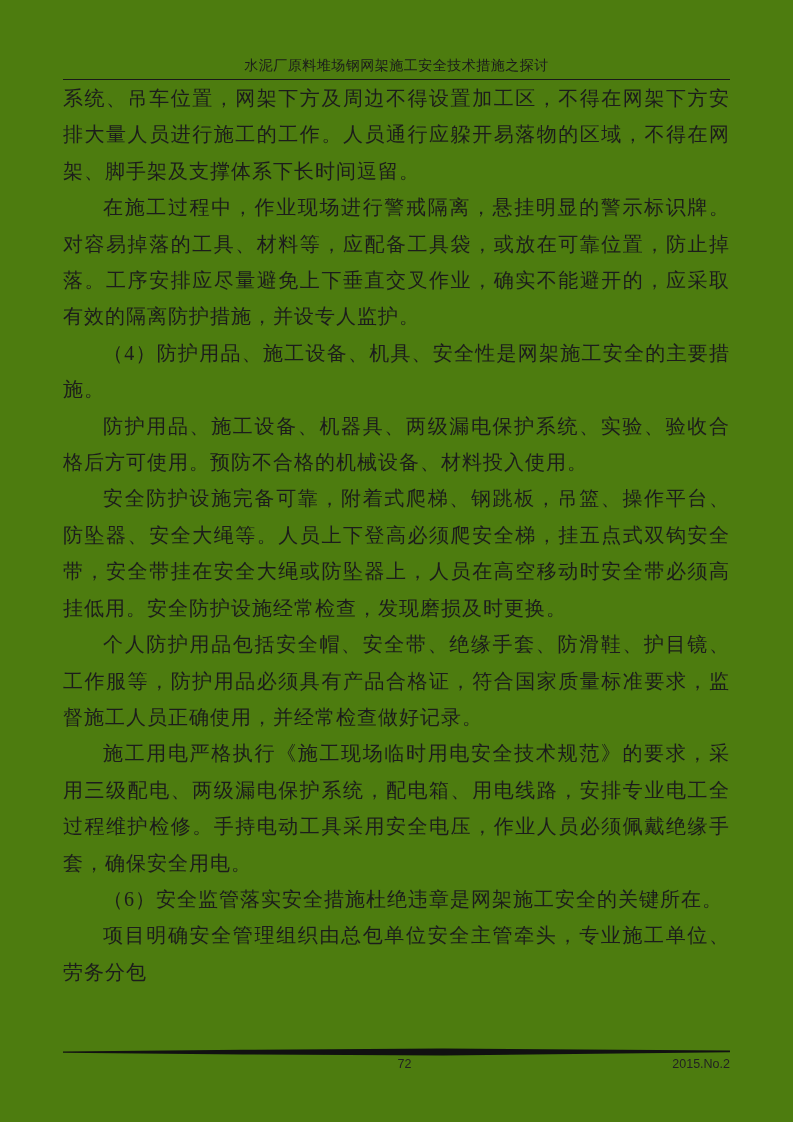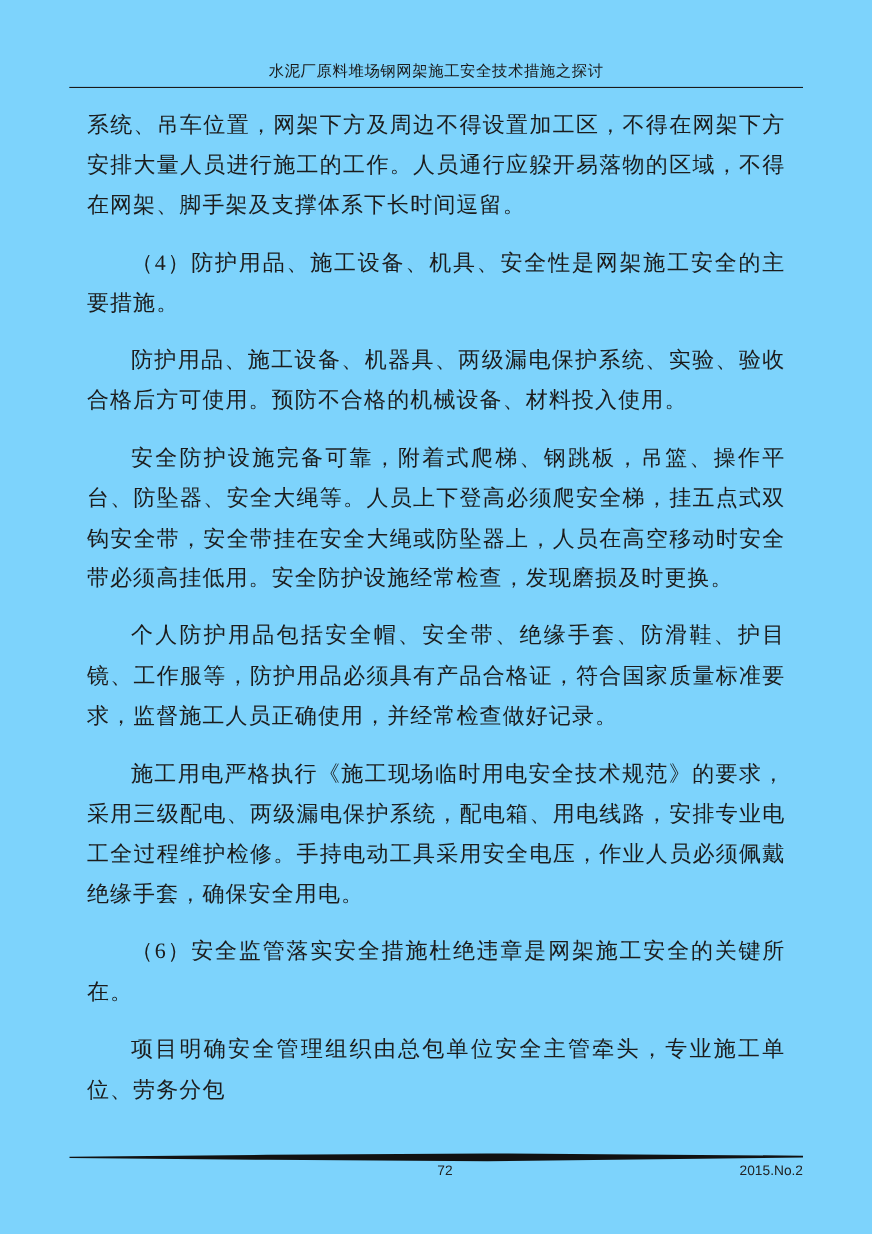--- a/index.html
+++ b/index.html
@@ -5,21 +5,21 @@
   html, body {
     margin: 0;
     padding: 0;
     background: #e8e8e8;
   }
   .page {
     position: relative;
     width: 793px;
     height: 1122px;
     margin: 0 auto;
-    background: #7dd3fc;
+    background: #4d7c0f;
     color: #1b1b1b;
     overflow: hidden;
     font-family: "Liberation Serif", "DejaVu Serif", serif;
   }
   
   .header {
     position: absolute;
     left: 63px;
     right: 63px;
     top: 56px;
@@ -39,21 +39,21 @@
     border-top: 1.6px solid #1a1a1a;
   }
   
   .content {
     position: absolute;
     left: 63px;
     right: 63px;
     top: 80px;
   }
   .content p {
-    margin: 16px;
+    margin: 0;
     font-size: 20px;
     line-height: 36.4px;
     letter-spacing: 1px;
     text-align: justify;
     text-justify: inter-ideograph;
     color: #1c1c1c;
   }
   .content p.indent {
     text-indent: 2em;
   }
@@ -93,20 +93,21 @@
 
 <div class="page">
 
   <div class="header">
     <span class="header-title">水泥厂原料堆场钢网架施工安全技术措施之探讨</span>
     <div class="header-rule"></div>
   </div>
 
   <div class="content">
     <p>系统、吊车位置，网架下方及周边不得设置加工区，不得在网架下方安排大量人员进行施工的工作。人员通行应躱开易落物的区域，不得在网架、脚手架及支撑体系下长时间逗留。</p>
+    <p class="indent">在施工过程中，作业现场进行警戒隔离，悬挂明显的警示标识牌。对容易掉落的工具、材料等，应配备工具袋，或放在可靠位置，防止掉落。工序安排应尽量避免上下垂直交叉作业，确实不能避开的，应采取有效的隔离防护措施，并设专人监护。</p>
     <p class="indent">（4）防护用品、施工设备、机具、安全性是网架施工安全的主要措施。</p>
     <p class="indent">防护用品、施工设备、机器具、两级漏电保护系统、实验、验收合格后方可使用。预防不合格的机械设备、材料投入使用。</p>
     <p class="indent">安全防护设施完备可靠，附着式爬梯、钢跳板，吊篮、操作平台、防坠器、安全大绳等。人员上下登高必须爬安全梯，挂五点式双钩安全带，安全带挂在安全大绳或防坠器上，人员在高空移动时安全带必须高挂低用。安全防护设施经常检查，发现磨损及时更换。</p>
     <p class="indent">个人防护用品包括安全帽、安全带、绝缘手套、防滑鞋、护目镜、工作服等，防护用品必须具有产品合格证，符合国家质量标准要求，监督施工人员正确使用，并经常检查做好记录。</p>
     <p class="indent">施工用电严格执行《施工现场临时用电安全技术规范》的要求，采用三级配电、两级漏电保护系统，配电箱、用电线路，安排专业电工全过程维护检修。手持电动工具采用安全电压，作业人员必须佩戴绝缘手套，确保安全用电。</p>
     <p class="indent">（6）安全监管落实安全措施杜绝违章是网架施工安全的关键所在。</p>
     <p class="indent">项目明确安全管理组织由总包单位安全主管牵头，专业施工单位、劳务分包</p>
   </div>
 
   <svg class="footer-bar" viewBox="0 0 667 9" preserveAspectRatio="none" aria-hidden="true">

